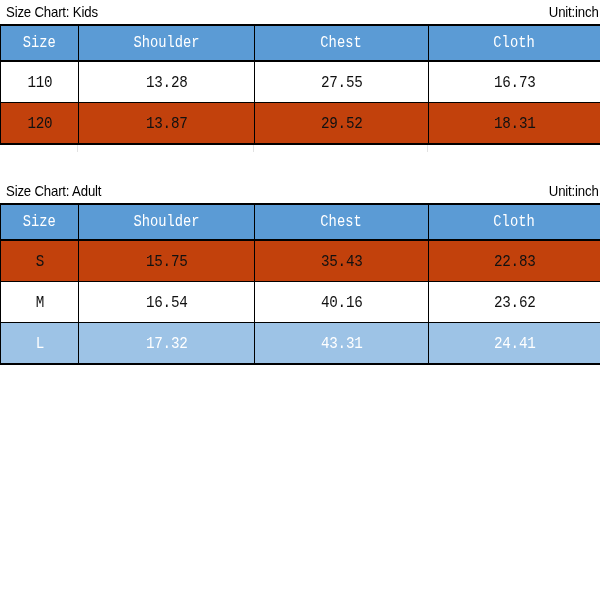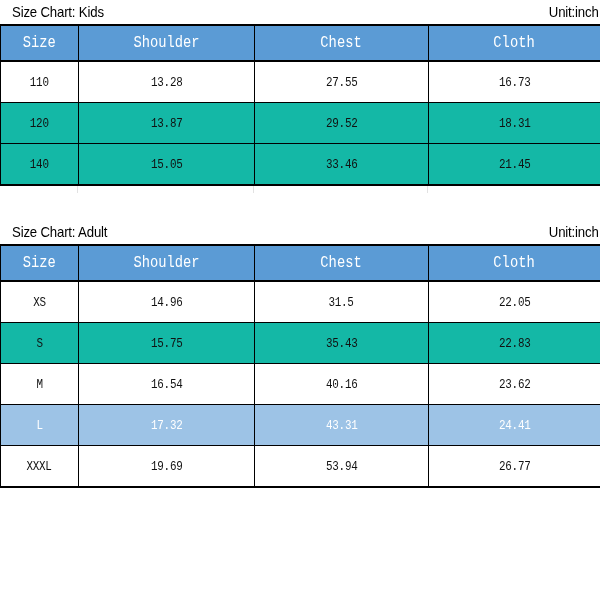--- a/index.html
+++ b/index.html
@@ -26,21 +26,21 @@
   
   .chart-block {
     width: 600px;
     box-sizing: border-box;
   }
 
   .chart-caption {
     display: flex;
     justify-content: space-between;
     align-items: flex-end;
-    padding: 0 1px 1px 12px;
+    padding: 0 1px 1px 6px;
     box-sizing: border-box;
     height: 22px;
     line-height: 22px;
   }
   .chart-caption .cap-title,
   .chart-caption .cap-unit {
     font-size: 15px;
     font-weight: 400;
     color: #000000;
     transform: scaleX(0.88);
@@ -93,33 +93,33 @@
     border-bottom: 2px solid #000;
   }
   tr.hdr-row th .cell-txt {
     display: inline-block;
     transform: scaleX(0.86);
   }
 
   
   tr.data-row td {
     height: 32px;
-    font-size: 13px;
+    font-size: 17px;
     font-weight: 400;
     border-top: 1.5px solid #000;
     border-bottom: 1.5px solid #000;
   }
   tr.data-row td .cell-txt {
     display: inline-block;
     transform: scaleX(0.84);
     letter-spacing: -0.3px;
   }
 
   tr.row-plain td { background: #ffffff; color: #111111; }
-  tr.row-alt   td { background: #14b8a6; color: #111111; }
+  tr.row-alt   td { background: #c2410c; color: #111111; }
   tr.row-hi    td { background: #9dc3e6; color: #ffffff; }
 
   
   .chart-gap {
     position: relative;
     height: 36px;
     background: #ffffff;
   }
   .chart-gap .tickmark {
     position: absolute;
@@ -166,26 +166,20 @@
           <td><span class="cell-txt">13.28</span></td>
           <td><span class="cell-txt">27.55</span></td>
           <td><span class="cell-txt">16.73</span></td>
         </tr>
         <tr class="data-row row-alt">
           <td><span class="cell-txt">120</span></td>
           <td><span class="cell-txt">13.87</span></td>
           <td><span class="cell-txt">29.52</span></td>
           <td><span class="cell-txt">18.31</span></td>
         </tr>
-        <tr class="data-row row-alt">
-          <td><span class="cell-txt">140</span></td>
-          <td><span class="cell-txt">15.05</span></td>
-          <td><span class="cell-txt">33.46</span></td>
-          <td><span class="cell-txt">21.45</span></td>
-        </tr>
       </tbody>
     </table>
   </div>
 
   <div class="chart-gap">
     <div class="tickmark" style="left:77px;"></div>
     <div class="tickmark" style="left:253px;"></div>
     <div class="tickmark" style="left:427px;"></div>
   </div>
 
@@ -205,47 +199,35 @@
       </colgroup>
       <thead>
         <tr class="hdr-row">
           <th><span class="cell-txt">Size</span></th>
           <th><span class="cell-txt">Shoulder</span></th>
           <th><span class="cell-txt">Chest</span></th>
           <th><span class="cell-txt">Cloth</span></th>
         </tr>
       </thead>
       <tbody>
-        <tr class="data-row row-plain">
-          <td><span class="cell-txt">XS</span></td>
-          <td><span class="cell-txt">14.96</span></td>
-          <td><span class="cell-txt">31.5</span></td>
-          <td><span class="cell-txt">22.05</span></td>
-        </tr>
         <tr class="data-row row-alt">
           <td><span class="cell-txt">S</span></td>
           <td><span class="cell-txt">15.75</span></td>
           <td><span class="cell-txt">35.43</span></td>
           <td><span class="cell-txt">22.83</span></td>
         </tr>
         <tr class="data-row row-plain">
           <td><span class="cell-txt">M</span></td>
           <td><span class="cell-txt">16.54</span></td>
           <td><span class="cell-txt">40.16</span></td>
           <td><span class="cell-txt">23.62</span></td>
         </tr>
         <tr class="data-row row-hi">
           <td><span class="cell-txt">L</span></td>
           <td><span class="cell-txt">17.32</span></td>
           <td><span class="cell-txt">43.31</span></td>
           <td><span class="cell-txt">24.41</span></td>
         </tr>
-        <tr class="data-row row-plain">
-          <td><span class="cell-txt">XXXL</span></td>
-          <td><span class="cell-txt">19.69</span></td>
-          <td><span class="cell-txt">53.94</span></td>
-          <td><span class="cell-txt">26.77</span></td>
-        </tr>
       </tbody>
     </table>
   </div>
 
 </div>
 
 </body></html>

